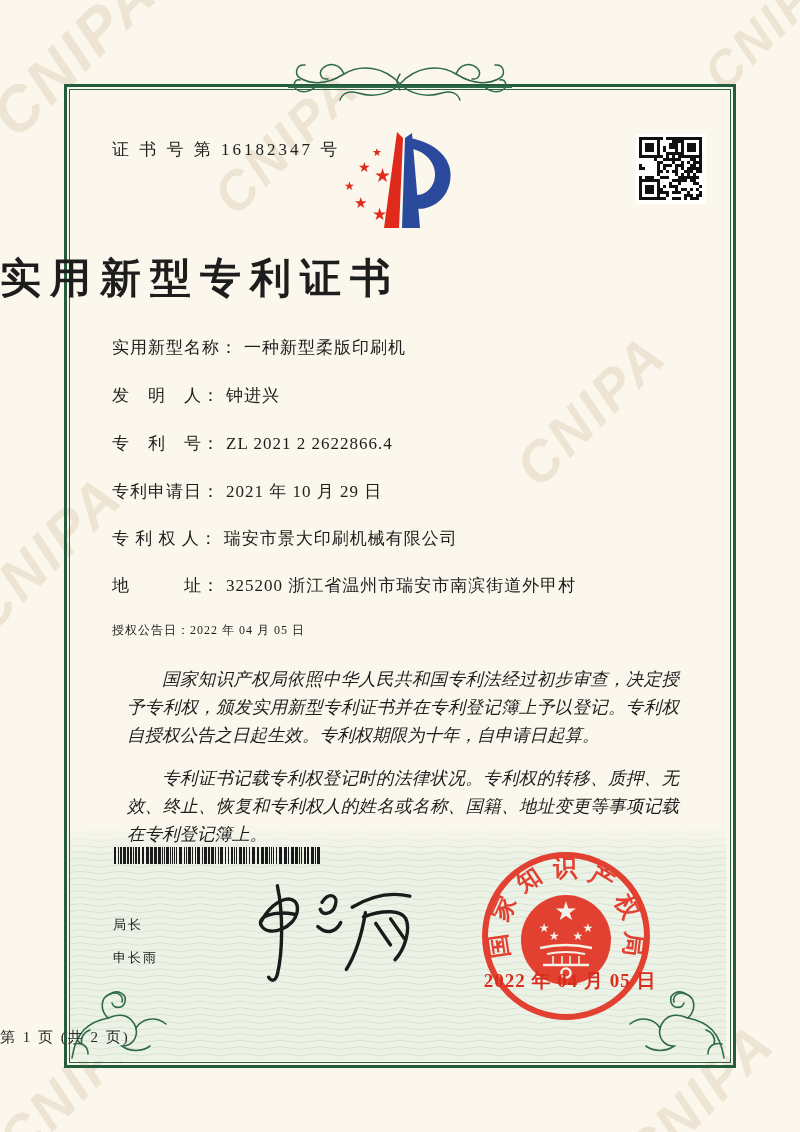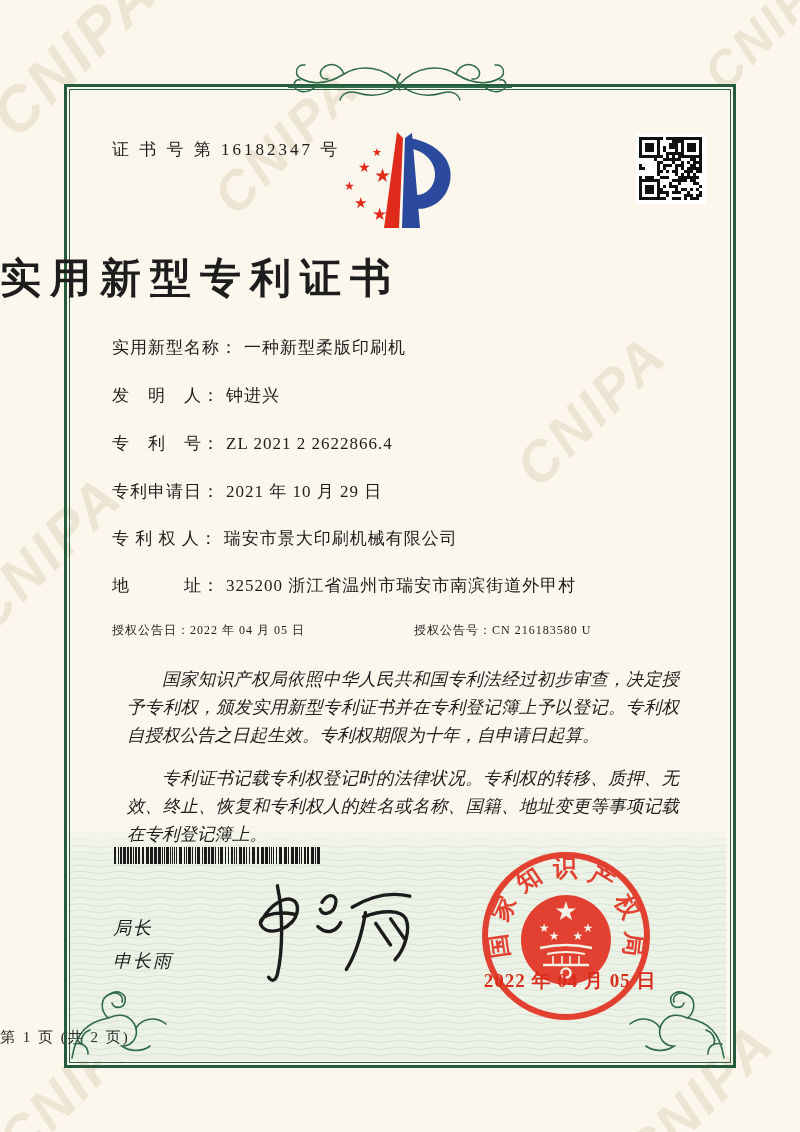--- a/index.html
+++ b/index.html
@@ -29,21 +29,21 @@
   .row{position:absolute;left:112px;font-size:17px;white-space:nowrap;letter-spacing:1px;}
   .row .lab{display:inline-block;}
   .row .val{margin-left:6px;margin-top:44px;}
   .row2{position:absolute;font-size:12px;white-space:nowrap;letter-spacing:1px;}
 
   .legal{position:absolute;left:112px;top:650px;width:582px;font-size:17.5px;line-height:28px;
          font-style:italic;text-align:justify;}
   .legal p{margin:15px;text-indent:2em;}
 
   #barcode{position:absolute;left:114px;top:847px;}
-  .officer{position:absolute;left:113px;font-size:18px;letter-spacing:2px;font-style:italic;}
+  .officer{position:absolute;left:113px;font-size:13px;letter-spacing:2px;}
   #sig{position:absolute;left:233px;top:872px;transform:rotate(-2deg);}
 
   #seal{position:absolute;left:477px;top:847px;}
   .sealdate{position:absolute;left:465px;top:968px;width:210px;text-align:center;
             color:#d92c1c;font-size:19px;font-weight:600;letter-spacing:1px;}
 
   .pagenum{position:absolute;left:0;top:1028px;width:100%;text-align:left;font-size:15px;letter-spacing:2px;color:#2a2a2a;}
   .contbox{position:absolute;left:293px;top:1071px;width:196px;height:37px;background:#fffef7;
            text-align:center;line-height:37px;font-size:17px;font-style:italic;letter-spacing:2px;}
 
@@ -420,23 +420,20 @@
   </div>
   <div class="row" style="top:527px">
     <span class="lab">专 利 权 人：</span><span class="val">瑞安市景大印刷机械有限公司</span>
   </div>
   <div class="row" style="top:574px">
     <span class="lab">地　　　址：</span><span class="val">325200 浙江省温州市瑞安市南滨街道外甲村</span>
   </div>
   <div class="row2" style="left:112px;top:622px">
     <span class="lab">授权公告日：</span><span class="val">2022 年 04 月 05 日</span>
   </div>
-  <div class="row2" style="left:414px;top:622px">
-    <span class="lab">授权公告号：</span><span class="val">CN 216183580 U</span>
-  </div>
 
   <div class="legal">
     <p>国家知识产权局依照中华人民共和国专利法经过初步审查，决定授予专利权，颁发实用新型专利证书并在专利登记簿上予以登记。专利权自授权公告之日起生效。专利权期限为十年，自申请日起算。</p>
     <p>专利证书记载专利权登记时的法律状况。专利权的转移、质押、无效、终止、恢复和专利权人的姓名或名称、国籍、地址变更等事项记载在专利登记簿上。</p>
   </div>
 
   <svg id="barcode" width="206" height="17">
       <rect x="0" y="0" width="2" height="17" fill="#1a1a1a"></rect>
       <rect x="4" y="0" width="1" height="17" fill="#1a1a1a"></rect>
       <rect x="6" y="0" width="2" height="17" fill="#1a1a1a"></rect>

